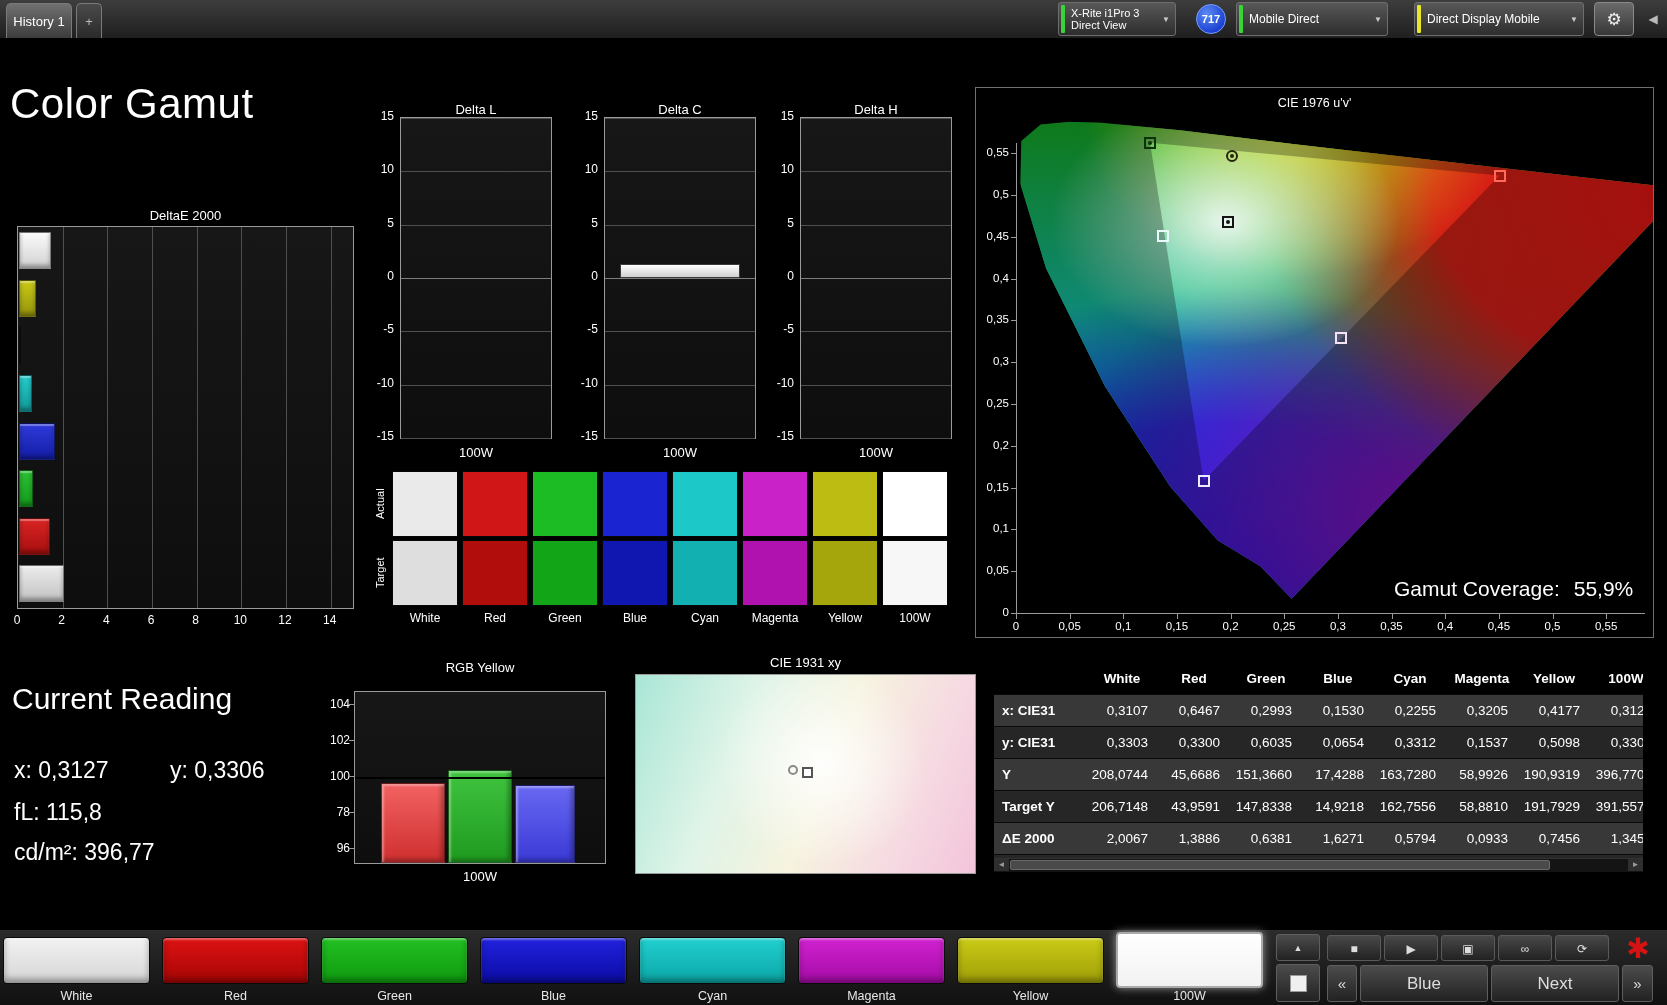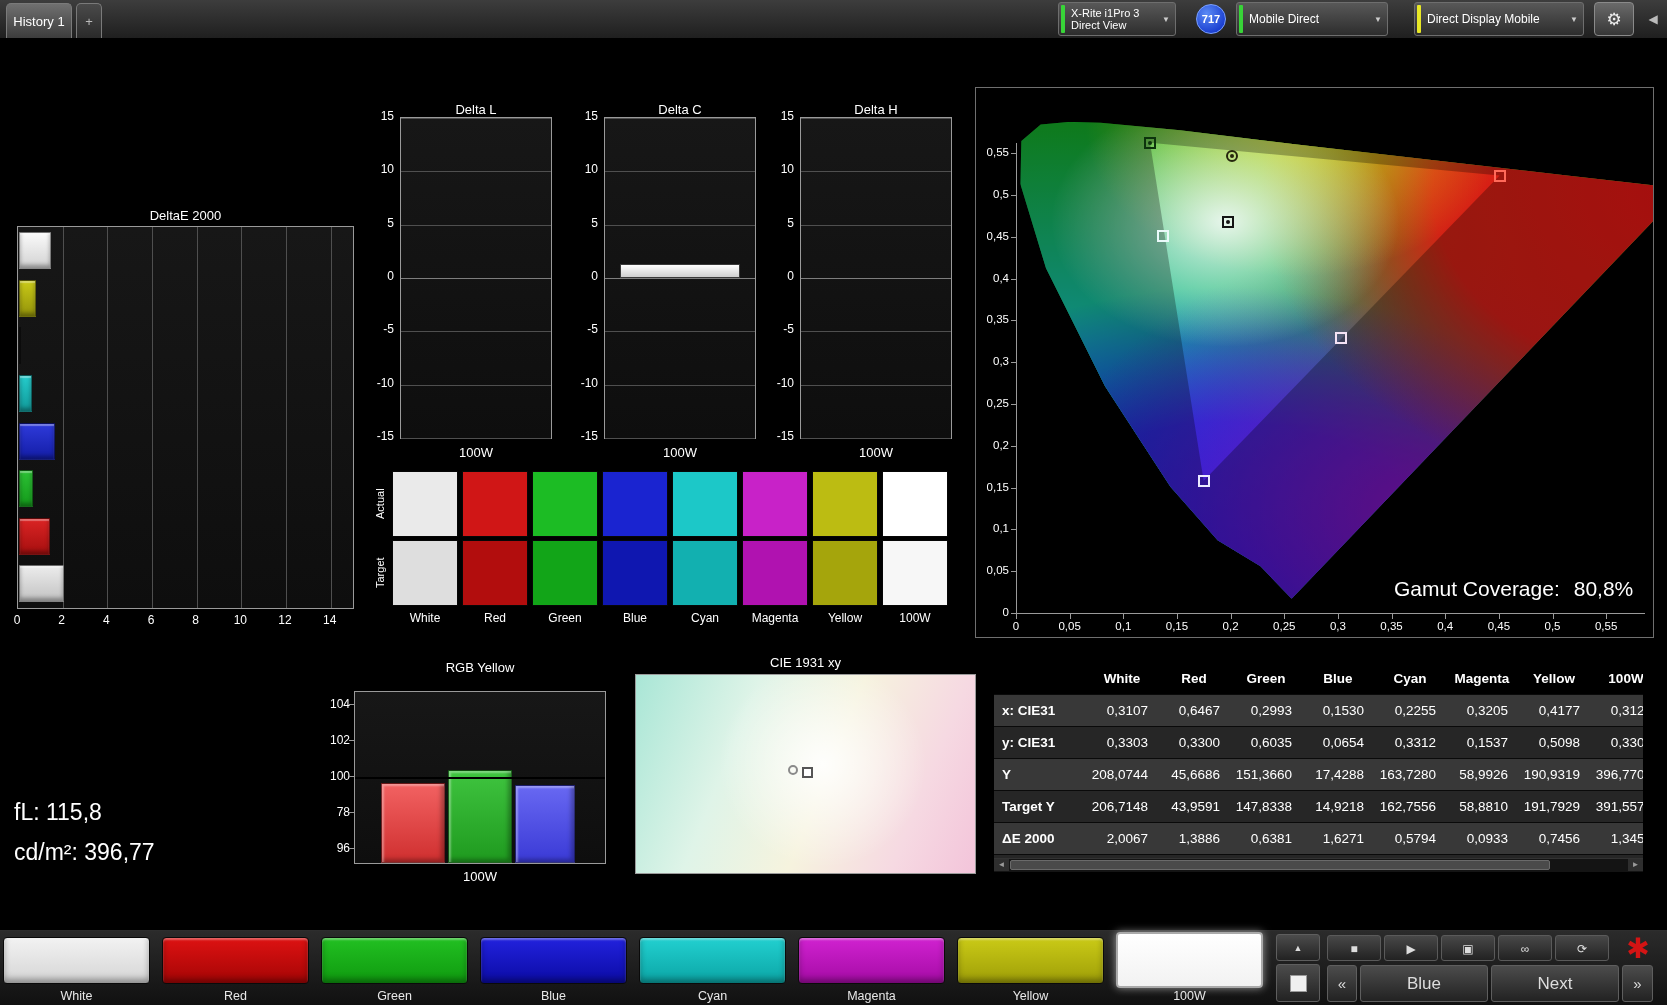--- a/index.html
+++ b/index.html
@@ -179,20 +179,21 @@
     </div>
 
     <div class="iconbtn" style="left:1594px;width:40px;font-size:17px;">
       <span>⚙</span>
     </div>
     <div class="iconbtn collapse" style="left:1641px;width:24px;">
       <span>◀</span>
     </div>
   </div>
 
+  <div class="page-title">Color Gamut</div>
 
   <div class="sec-title deltae-title">DeltaE 2000</div>
   <div class="plot deltae-plot">
       <div class="vline" style="left: 44.6667px;"></div>
       <div class="vline" style="left: 89.3333px;"></div>
       <div class="vline" style="left: 134px;"></div>
       <div class="vline" style="left: 178.667px;"></div>
       <div class="vline" style="left: 223.333px;"></div>
       <div class="vline" style="left: 268px;"></div>
       <div class="vline" style="left: 312.667px;"></div>
@@ -319,20 +320,21 @@
         </div>
         <div class="swcol" style="left: 508px;">
           <div class="sw" style="background: rgb(255, 255, 255);"></div>
           <div class="sw tgt" style="background: rgb(247, 247, 247);"></div>
           <div class="swlabel">100W</div>
         </div>
       </div>
   </div>
 
   <div class="cie-panel">
+    <div class="panel-title">CIE 1976 u'v'</div>
     <svg class="horseshoe" viewBox="0 0 650 600" preserveAspectRatio="none">
       <defs>
         <clipPath id="locusClip">
           <path d="M257,583 L228,544 188,513 144,449 83,329 28,188 4,87 5,36 23,16 50,13 79,14 153,23 262,40 404,61 520,78 623,93 Z"></path>
         </clipPath>
         <radialGradient id="gCyan" cx="0.05" cy="0.55" r="0.55">
           <stop offset="0" stop-color="#16c8d8"></stop>
             <stop offset="1" stop-color="#16c8d8" stop-opacity="0"></stop>
         </radialGradient>
         <radialGradient id="gBlue" cx="0.30" cy="0.95" r="0.60">
@@ -365,21 +367,21 @@
         <rect x="0" y="0" width="650" height="600" fill="url(#gPurple)"></rect>
         <rect x="0" y="0" width="650" height="600" fill="url(#gRed)"></rect>
         <rect x="0" y="0" width="650" height="600" fill="url(#gYellow)"></rect>
         <rect x="0" y="0" width="650" height="600" fill="url(#gWhite)"></rect>
       </g>
       <path d="M257,583 L228,544 188,513 144,449 83,329 28,188 4,87 5,36 23,16 50,13 79,14 153,23 262,40 404,61 520,78 623,93 Z M451,77 L125,38 175,442 Z" fill-rule="evenodd" fill="#000" opacity="0.28"></path>
     </svg>
     <div class="axis-v"></div>
     <div class="axis-h"></div>
     <div class="coverage">
-      <span>Gamut Coverage:</span><span class="val">80,8%</span>
+      <span>Gamut Coverage:</span><span class="val">55,9%</span>
     </div>
   <div class="cie-ylab" style="top: 58.2px;">0,55</div>
       <div class="tickmark-y" style="top: 65.2px;"></div>
       <div class="cie-ylab" style="top: 100px;">0,5</div>
       <div class="tickmark-y" style="top: 107px;"></div>
       <div class="cie-ylab" style="top: 141.8px;">0,45</div>
       <div class="tickmark-y" style="top: 148.8px;"></div>
       <div class="cie-ylab" style="top: 183.6px;">0,4</div>
       <div class="tickmark-y" style="top: 190.6px;"></div>
       <div class="cie-ylab" style="top: 225.4px;">0,35</div>
@@ -430,20 +432,24 @@
       </div>
       <div class="marker" style="left: 252.239px; top: 133.501px; border-color: rgb(20, 20, 20);">
         <div class="mdot" style="background: rgb(20, 20, 20);"></div>
       </div>
       <div class="marker" style="left: 187.001px; top: 147.964px; border-color: rgb(234, 250, 250);"></div>
       <div class="marker" style="left: 365.334px; top: 250.29px; border-color: rgb(244, 226, 244);"></div>
       <div class="marker" style="left: 228.204px; top: 392.996px; border-color: rgb(234, 234, 255);"></div>
       <div class="marker" style="left: 523.601px; top: 87.8556px; border-color: rgb(255, 106, 90);"></div>
     </div>
 
+  <div class="cr-title">Current Reading</div>
+  <div class="cr-line" style="top:757px;">
+    <span class="cr-x">x: 0,3127</span><span>y: 0,3306</span>
+  </div>
   <div class="cr-line" style="top:799px;">fL: 115,8</div>
   <div class="cr-line" style="top:839px;">cd/m²: 396,77</div>
 
   <div class="rgbwrap">
     <div class="rgb-title">RGB Yellow</div>
     <div class="rgb-plot">
         <div class="rbar" style="left: 26px; width: 64px; top: 90.9px; height: 80.1px; background: linear-gradient(rgb(242, 98, 98), rgb(207, 47, 47));"></div>
         <div class="rbar" style="left: 93px; width: 64px; top: 78.3px; height: 92.7px; background: linear-gradient(rgb(63, 196, 63), rgb(31, 154, 31));"></div>
         <div class="rbar" style="left: 160px; width: 60px; top: 92.7px; height: 78.3px; background: linear-gradient(rgb(104, 104, 242), rgb(58, 58, 214));"></div>
         <div class="line100" style="top: 84.6px;"></div>

